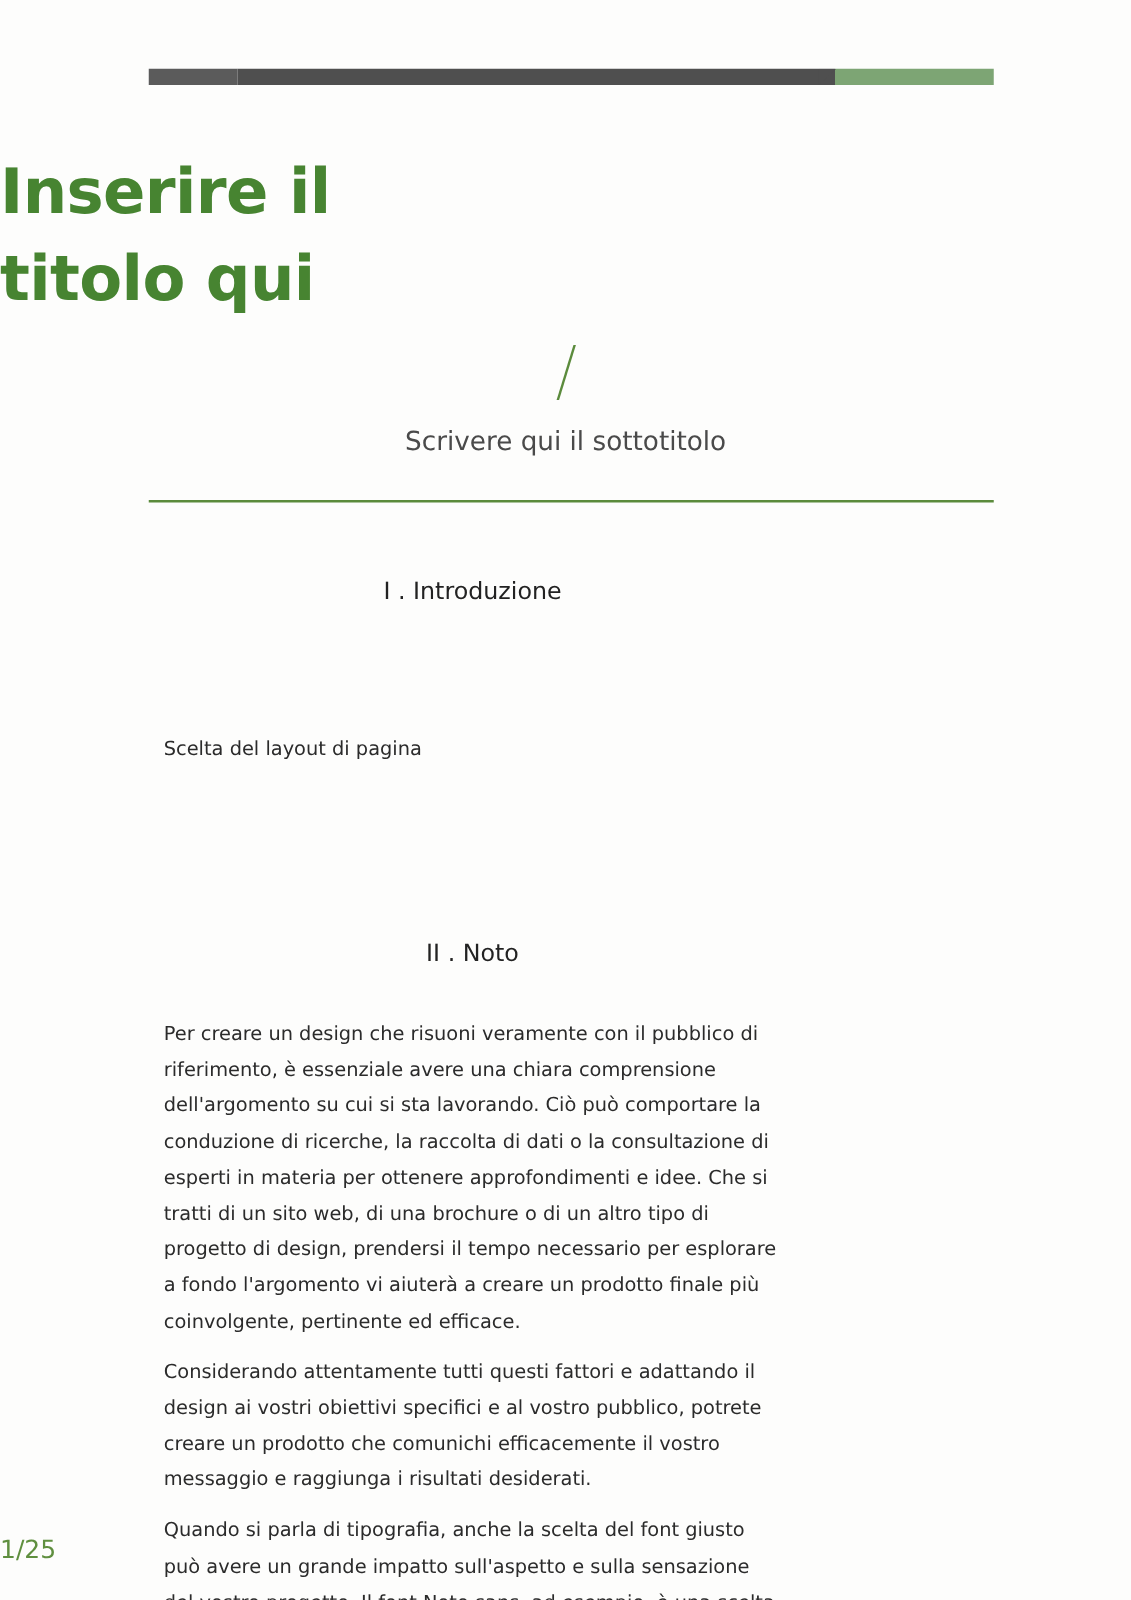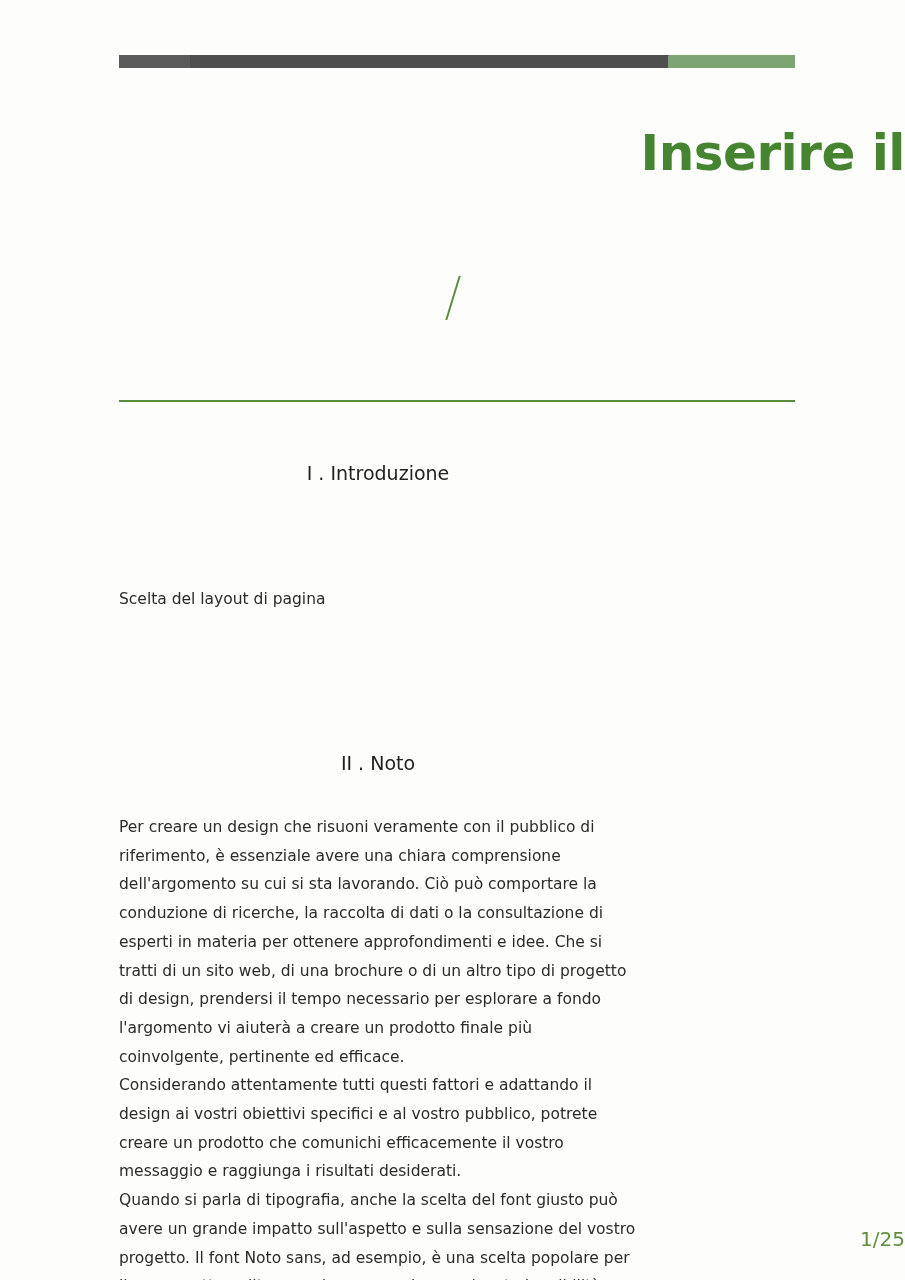--- a/index.html
+++ b/index.html
@@ -55,21 +55,21 @@
     width: 127px;
     background: #7da574;
   }
 
   
   .title {
     position: absolute;
     left: 0;
     top: 118px;
     width: 905px;
-    text-align: right;
+    text-align: left;
     color: #478431;
     font-family: "DejaVu Sans", sans-serif;
     font-weight: bold;
     font-size: 50px;
     line-height: 70px;
     letter-spacing: -0.5px;
   }
   .title-line { display: block; }
 
   .slash-wrap {
@@ -122,60 +122,62 @@
   }
   .section-body {
     box-sizing: border-box;
     padding: 0 119px 0 119px;
     color: #2b2b2b;
     font-size: 15.5px;
     line-height: 28.7px;
     text-align: left;
   }
   .section-body p {
-    margin: 0;
+    margin: 12px;
   }
 
   #section-intro { top: 459px; }
   #section-intro .section-body { margin-top: 98px; }
 
   #section-punto { top: 749px; }
   #section-punto .section-body { margin-top: 36px; }
 
   
   .footer {
     position: absolute;
     left: 0;
     top: 1225px;
     width: 905px;
-    text-align: right;
+    text-align: left;
     color: #5f8f3f;
     font-size: 20px;
     line-height: 28px;
   }
 </style>
 </head>
 <body>
 
 <div class="page">
 
   <div class="topbar">
     <div class="topbar-seg-a"></div>
     <div class="topbar-seg-b"></div>
     <div class="topbar-seg-c"></div>
   </div>
 
   <div class="title">
     <span class="title-line">Inserire il</span>
+    <span class="title-line">titolo qui</span>
   </div>
 
   <div class="slash-wrap">
     <span class="slash"></span>
   </div>
 
+  <div class="subtitle">Scrivere qui il sottotitolo</div>
 
   <div class="rule"></div>
 
   <div class="section" id="section-intro">
     <div class="section-heading">I . Introduzione</div>
     <div class="section-body">
       <p>Scelta del layout di pagina</p>
     </div>
   </div>
 

